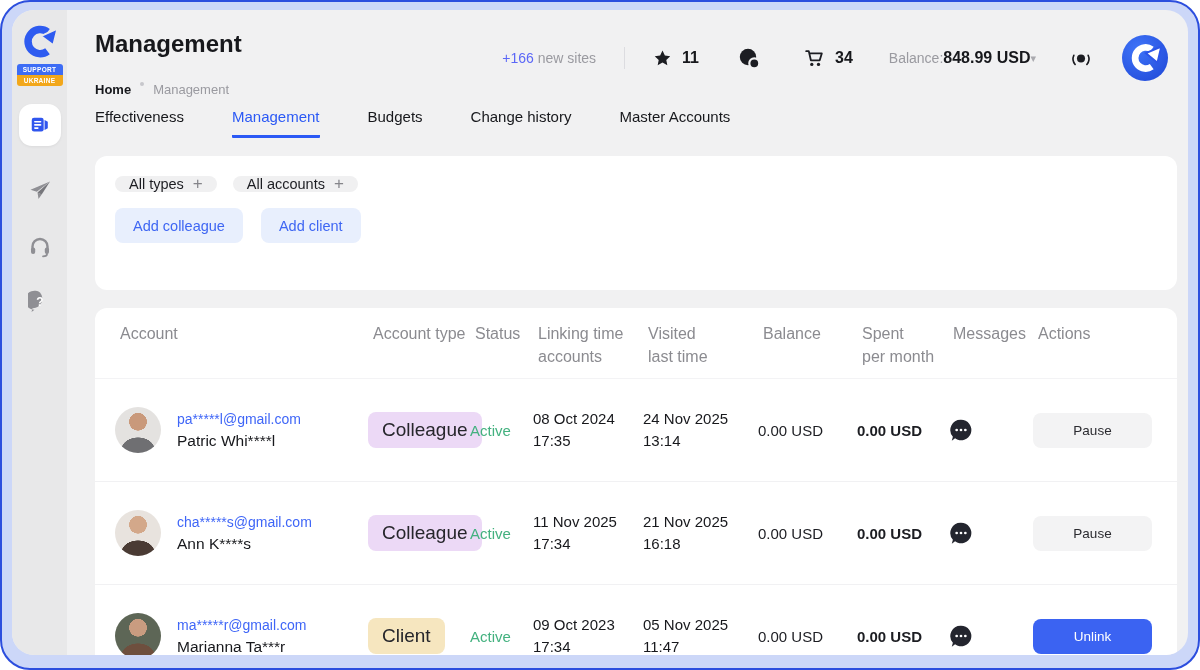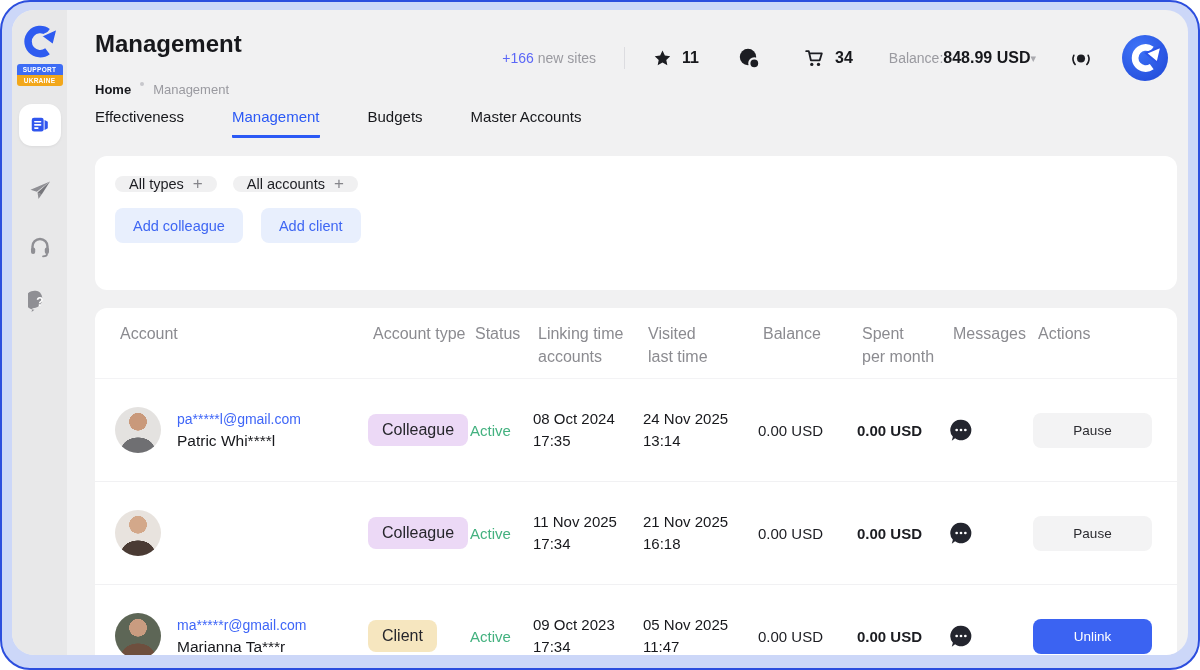--- a/index.html
+++ b/index.html
@@ -64,21 +64,21 @@
   .table-card { margin-top:18px; height:353px; border-radius:12px 12px 0 0; overflow:hidden; }
   .tgrid { display:grid; grid-template-columns:253px 102px 63px 110px 115px 99px 91px 85px 1fr;
            align-items:center; padding:0 25px; }
   .thead { padding-top:14px; padding-bottom:10px; border-bottom:1px solid #f3f3f5; align-items:start; }
   .hcell { font-size:16px; color:#8b8b90; line-height:1.45; }
   .trow { height:103px; border-bottom:1px solid #f1f1f3;padding-left:20px; }
   .account-cell { display:flex; align-items:center; gap:16px; }
   .avatar { width:46px; height:46px; border-radius:50%; flex-shrink:0; }
   .email { font-size:14px; color:#3f66f7; cursor:pointer; display:block; margin-bottom:5px; text-decoration:none; }
   .name { font-size:15.5px; color:#17181c; }
-  .badge { display:inline-block; padding:7px 14px; border-radius:8px; font-size:16px; color:#26262b; }
+  .badge { display:inline-block; padding:7px 14px; border-radius:8px; font-size:19px; color:#26262b; }
   .badge.colleague { background:#ecd9f6; }
   .badge.client { background:#f6e6bf; }
   .status { font-size:15px; color:#43b17f; }
   .dcell { font-size:15px; color:#17181c; line-height:1.5; }
   .bal-cell { font-size:15px; color:#1c1d22; }
   .spent-cell { font-size:15px; font-weight:bold; color:#1c1d22; }
   .msg-btn { cursor:pointer; display:flex; }
   .act { width:100%; max-width:119px; height:35px; border:none; border-radius:8px; font-size:13.5px;
          font-family:inherit; cursor:pointer; }
   .act.secondary { background:#f3f3f4; color:#2b2b30; }
@@ -205,20 +205,21 @@
               <polygon points="25,19 41,12 37,29" fill="#fff" stroke="#2c55e8" stroke-width="2"></polygon>
             </svg>
           </span>
         </div>
       </div>
 
       <nav class="tabs">
           <div class="tab">Effectiveness</div>
           <div class="tab active">Management</div>
           <div class="tab">Budgets</div>
+          <div class="tab">Change history</div>
           <div class="tab">Master Accounts</div>
         </nav>
 
       <section class="card filters-card">
         <div class="chip-row">
           <span class="chip">
             <span>All types</span>
             <span class="plus">+</span>
           </span>
           <span class="chip">
@@ -295,20 +296,24 @@
           <circle cx="16" cy="12" r="1.25" fill="#fff"></circle>
         </svg>
       </span>
     </div>
     <div><button class="act secondary">Pause</button></div>
   </div>
 
   <div class="tgrid trow">
     <div class="account-cell">
       <div class="avatar" style="background: radial-gradient(9px at 50% 32%, rgb(211, 168, 138) 97%, transparent), radial-gradient(17px 13px at 50% 94%, rgb(74, 59, 52) 97%, transparent), rgb(232, 227, 222);"></div>
+      <div>
+        <a class="email">cha*****s@gmail.com</a>
+        <div class="name">Ann K****s</div>
+      </div>
     </div>
     <div><span class="badge colleague">Colleague</span></div>
     <div class="status">Active</div>
     <div class="dcell">
                 <div>11 Nov 2025</div>
                 <div>17:34</div>
               </div>
     <div class="dcell">
                 <div>21 Nov 2025</div>
                 <div>16:18</div>

